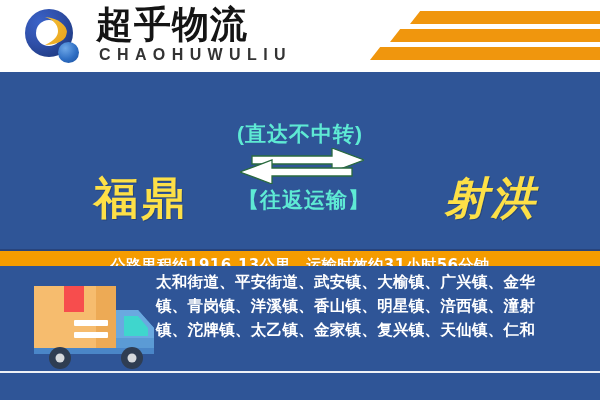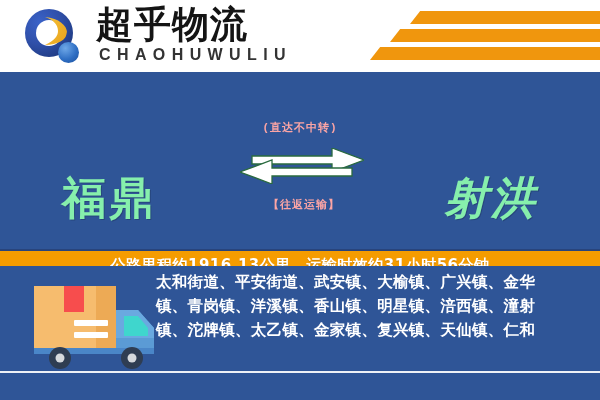--- a/index.html
+++ b/index.html
@@ -103,43 +103,44 @@
     left: 0; top: 72px;
     width: 600px; height: 161px;
     background: #2f5597;
   }
   .city {
     position: absolute;
     top: 126px;
     font-family: "DejaVu Sans", "Liberation Sans", sans-serif;
     font-size: 44px;
     font-weight: 700;
-    color: #86efac;
+    color: #fde047;
     letter-spacing: 3px;
     line-height: 52px;
     white-space: nowrap;
     transform: translateY(-50%);
     text-shadow: 1px 1px 0 rgba(0,0,0,0.18);
+    margin-left: 32px;
   }
   .city-from { left: 62px; }
   .city-to   { right: 62px; font-style: italic; }
 
   .mid-note {
     position: absolute;
     left: 0; right: 0;
     text-align: center;
-    font-family: Liberation Mono, monospace;
-    font-size: 11px;
-    font-weight: 700;
-    color: #fca5a5;
+    font-family: Liberation Sans, sans-serif;
+    font-size: 21px;
+    font-weight: 700;
+    color: #5eead4;
     letter-spacing: 1px;
     white-space: nowrap;
   }
   .mid-note.top    { top: 48px; }
-  .mid-note.bottom { top: 125px; padding-left: 8px; }
+  .mid-note.bottom { top: 114px; padding-left: 8px; }
 
   .arrow-wrap {
     position: absolute;
     left: 240px; top: 76px;
     width: 124px; height: 36px;
   }
   .arrow-wrap svg { display: block; }
 
   
   .band {

